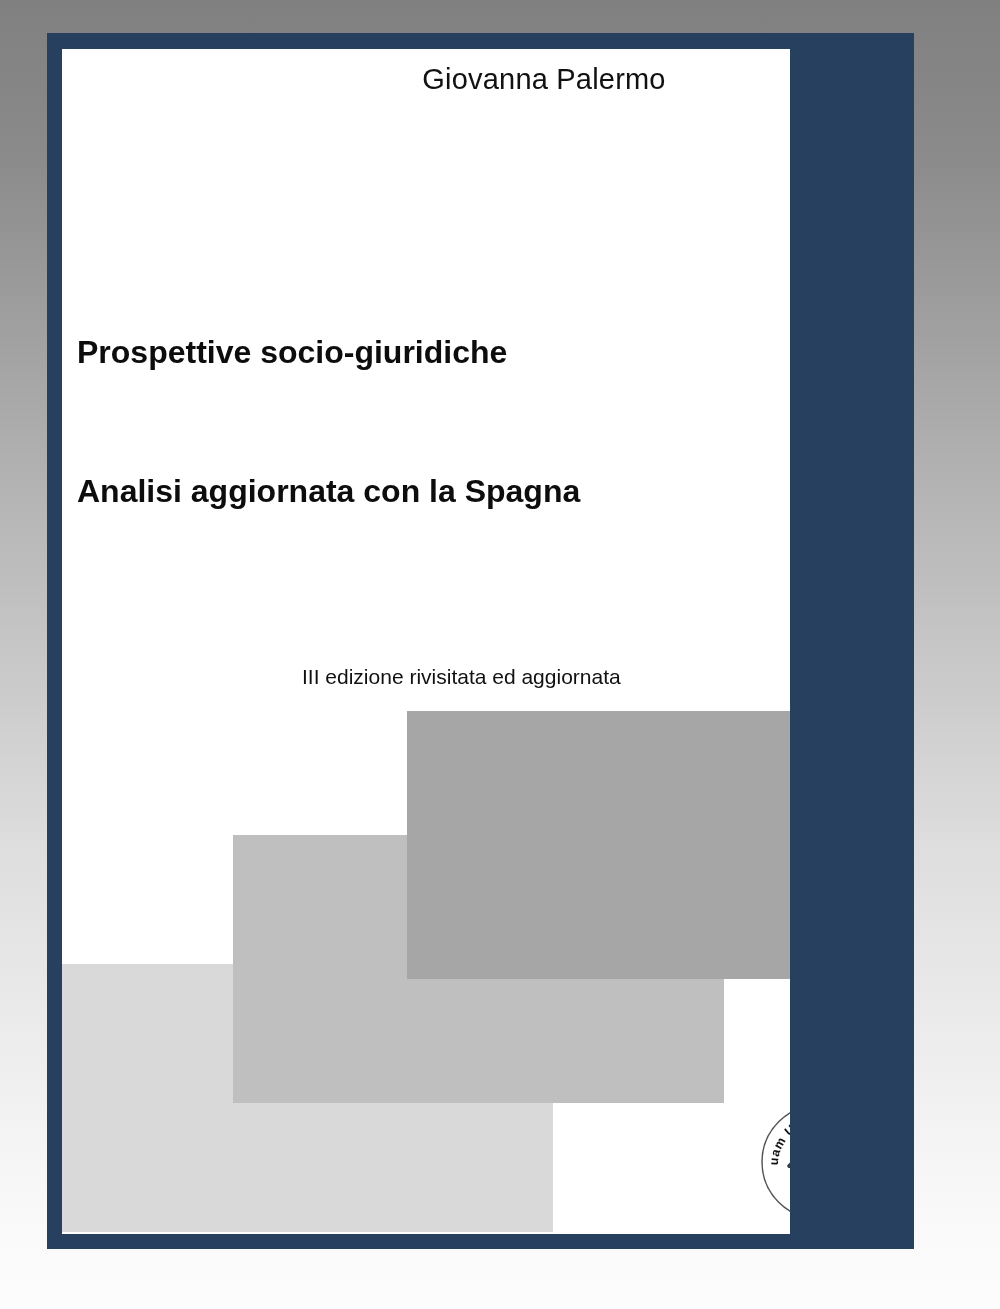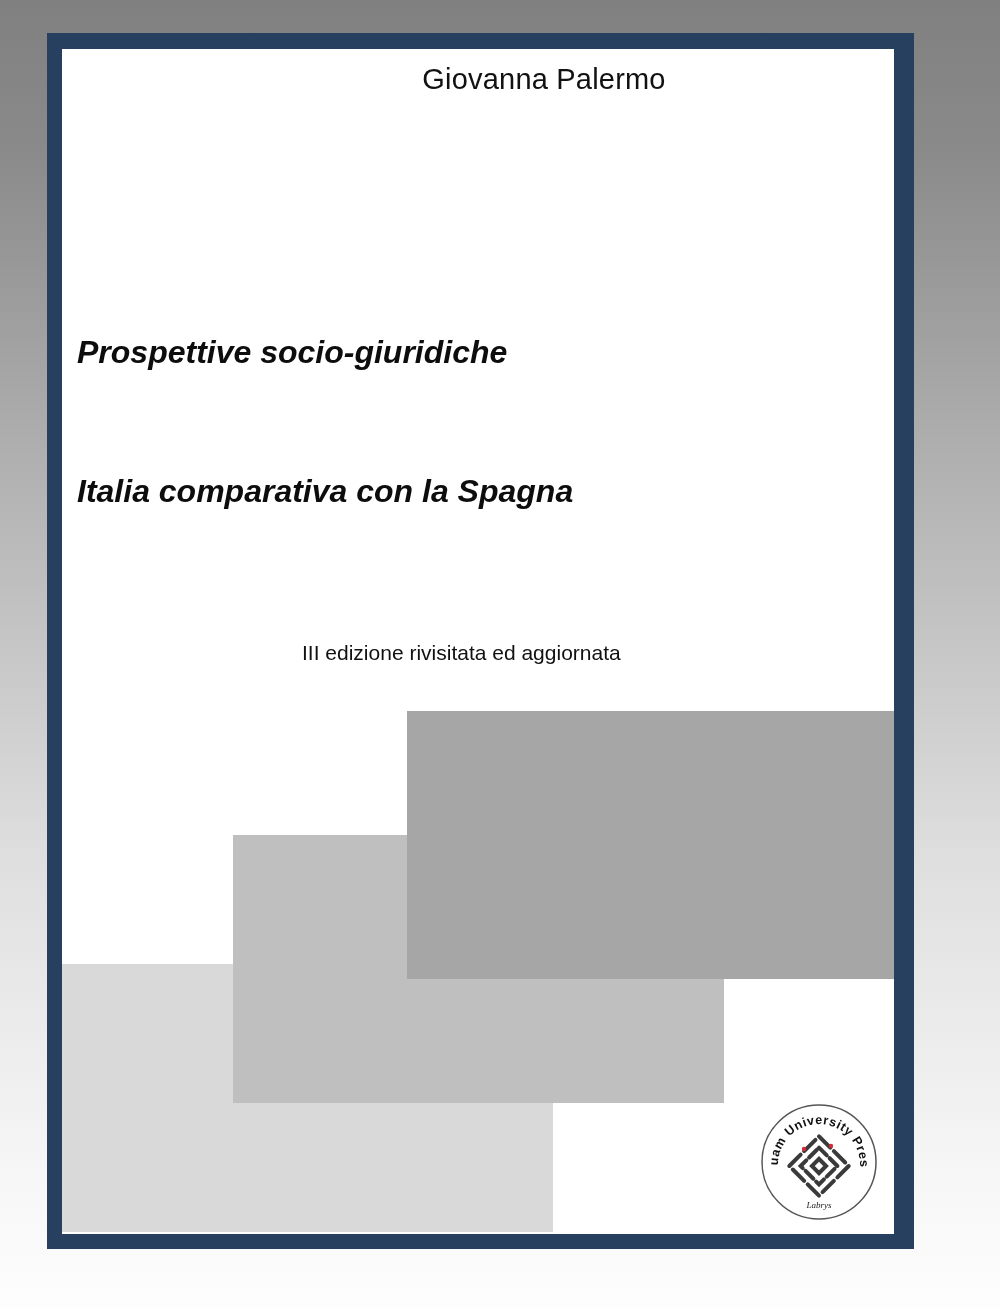--- a/index.html
+++ b/index.html
@@ -6,54 +6,53 @@
     body {
       width: 1000px; height: 1309px; position: relative; overflow: hidden;
       background: linear-gradient(to bottom, #808080 0px, #8a8a8a 150px, #b5b5b5 500px, #dedede 850px, #f7f7f7 1180px, #fdfdfd 1309px);
       font-family: "Liberation Sans", "DejaVu Sans", sans-serif;
     }
     .frame {
       position: absolute; left: 47px; top: 33px; width: 867px; height: 1216px;
       background: #27405f;
     }
     .page {
-      position: absolute; left: 62px; top: 49px; width: 832px; height: 1185px;
+      position: absolute; left: 62px; top: 49px; width: 728px; height: 1185px;
       background: #ffffff; overflow: hidden;
     }
     .author {
       position: absolute; left: 0; top: 14px; width: 836px; text-align: center;
       padding-left: 128px; box-sizing: border-box;
       font-size: 29px; color: #111; letter-spacing: 0.2px;
     }
     .title-line {
       position: absolute; left: 15px; font-weight: bold; font-size: 32px; color: #0d0d0d;
       white-space: nowrap;
-      font-style: italic;
     }
     .edition {
-      position: absolute; left: 240px; top: 592px; font-size: 21px; color: #111; white-space: nowrap;
+      position: absolute; left: 240px; top: 616px; font-size: 21px; color: #111; white-space: nowrap;
     }
     .block { position: absolute; }
     .block-light { left: 0px; top: 915px; width: 491px; height: 268px; background: #d9d9d9; }
     .block-mid { left: 171px; top: 786px; width: 491px; height: 268px; background: #bfbfbf; }
     .block-dark { left: 345px; top: 662px; width: 491px; height: 268px; background: #a6a6a6; }
     .logo {
       position: absolute; left: 698px; top: 1054px; width: 118px; height: 118px;
     }
   </style>
 </head>
 <body>
 
 <div class="frame"></div>
 
 <div class="page">
   <div class="author">Giovanna Palermo</div>
 
   <div class="title-line" style="top:285px">Prospettive socio-giuridiche</div>
-  <div class="title-line" style="top:424px">Italia comparativa con la Spagna</div>
+  <div class="title-line" style="top:424px">Analisi aggiornata con la Spagna</div>
 
   <div class="edition">III edizione rivisitata ed aggiornata</div>
 
   <div class="block block-light"></div>
   <div class="block block-mid"></div>
   <div class="block block-dark"></div>
 
   <div class="logo">
     <svg width="118" height="118" viewBox="0 0 118 118">
       <defs>

